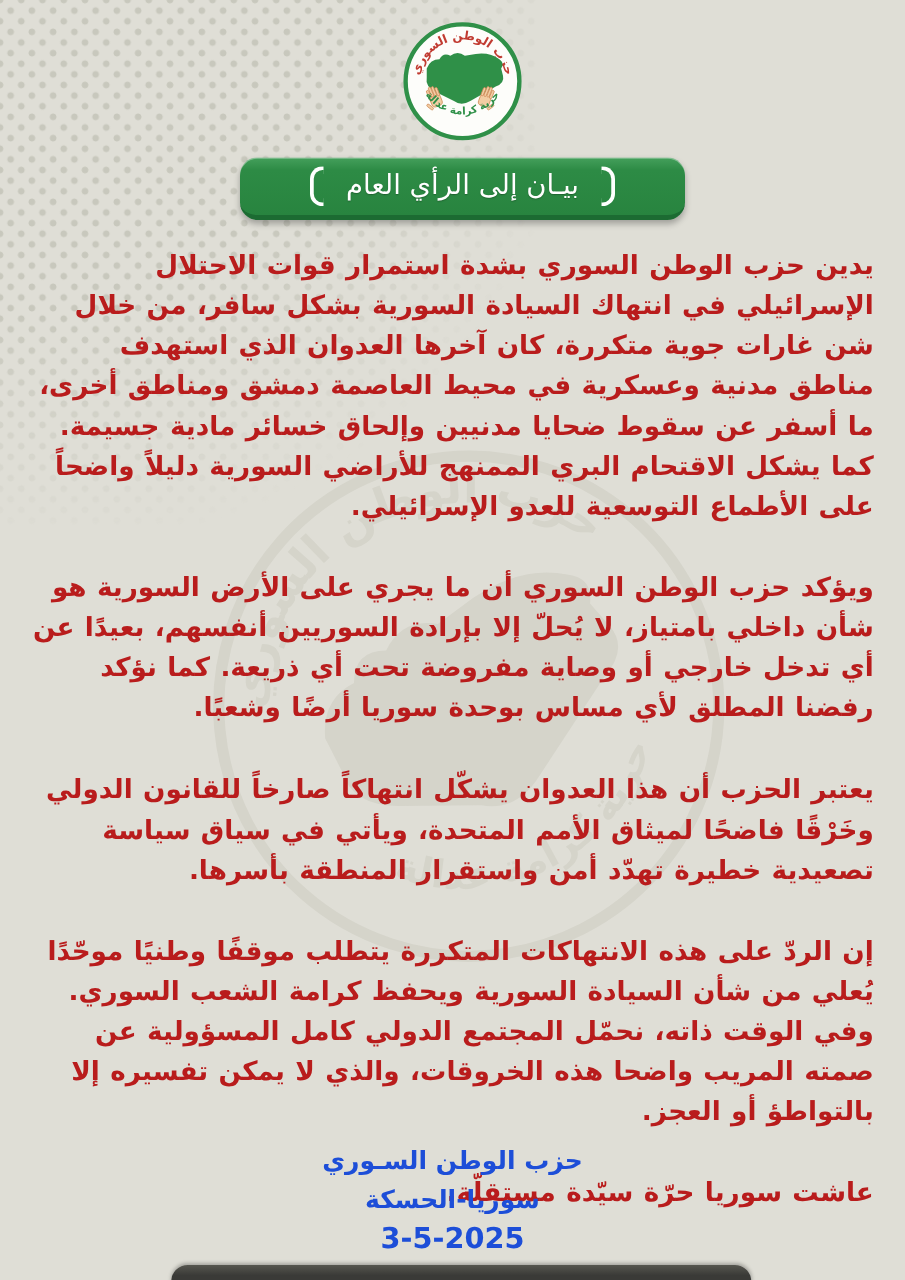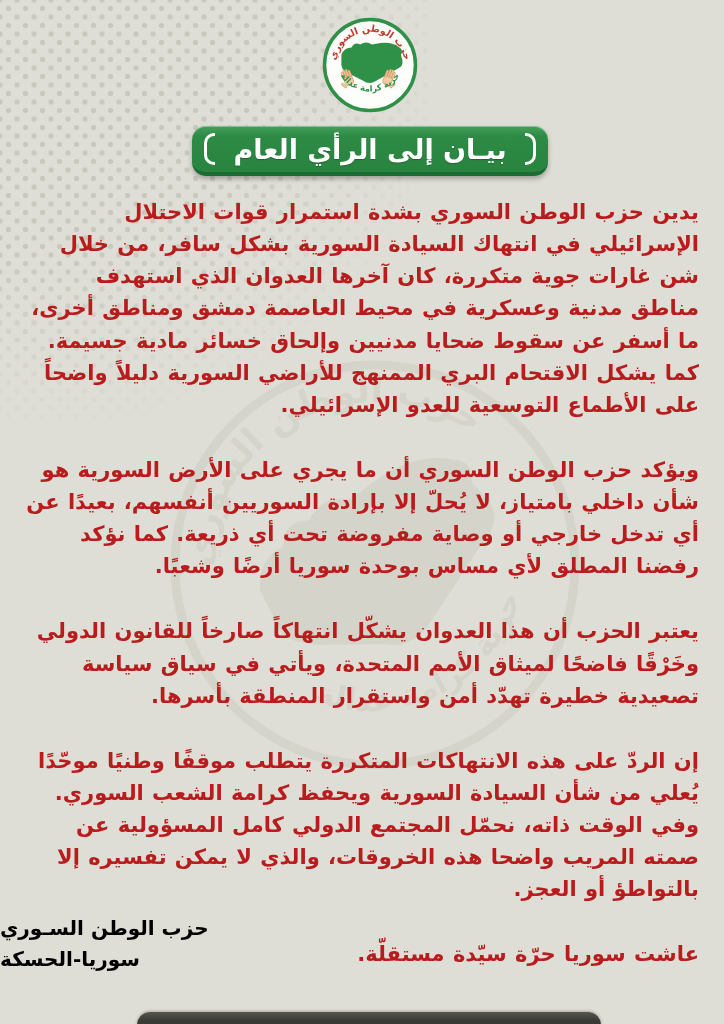--- a/index.html
+++ b/index.html
@@ -36,42 +36,42 @@
   .banner{
     position:absolute;left:192px;top:126px;width:356px;height:50px;
     border-radius:14px;
     background:linear-gradient(#45a05c, #2d8b45 22%, #28843f);
     border-bottom:4px solid #1c6b32;
     box-shadow:0 3px 5px rgba(0,0,0,.28), inset 0 1px 0 rgba(255,255,255,.35);
     display:flex;align-items:center;justify-content:center;gap:11px;
     box-sizing:border-box;
   }
   .banner h1{
-    margin:7px;color:#ffffff;font-size:27px;font-weight:bold;line-height:1;
+    margin:7px;color:#ffffff;font-size:22px;font-weight:normal;line-height:1;
     letter-spacing:0;white-space:nowrap;
     text-shadow:0 1px 1px rgba(0,0,0,.25);
   }
   .bracket{width:11px;height:32px;box-sizing:border-box;display:block;}
   .bracket.right{border:3px solid #fff;border-left:none;border-radius:0 10px 10px 0;}
   .bracket.left{border:3px solid #fff;border-right:none;border-radius:10px 0 0 10px;}
   
   .content{
     position:absolute;top:196px;right:25px;left:25px;
     color:#b91c1c;text-align:right;
   }
   .content p{
     margin:0 0 33px;
     font-size:21px;font-weight:bold;line-height:1.53;
     word-spacing:1px;
   }
   .content p.closing{margin-bottom:6px;}
   
   .signature{
     position:absolute;top:913px;left:0;right:0;
-    text-align:left;color:#000000;font-weight:bold;
+    text-align:center;color:#1d4ed8;font-weight:bold;
   }
   .signature .sig-line{font-size:20px;line-height:1.55;}
   .signature .date{font-size:23px;line-height:1.45;direction:ltr;unicode-bidi:embed;}
   
   .bottom-bar{
     position:absolute;left:137px;top:1012px;width:464px;height:22px;
     border-radius:13px 13px 0 0;
     background:linear-gradient(#56564f, #3a3a37 38%);
     box-shadow:0 -1px 3px rgba(0,0,0,.25);
   }
@@ -139,17 +139,18 @@
     <p>يدين حزب الوطن السوري بشدة استمرار قوات الاحتلال الإسرائيلي في انتهاك السيادة السورية بشكل سافر، من خلال شن غارات جوية متكررة، كان آخرها العدوان الذي استهدف مناطق مدنية وعسكرية في محيط العاصمة دمشق ومناطق أخرى، ما أسفر عن سقوط ضحايا مدنيين وإلحاق خسائر مادية جسيمة. كما يشكل الاقتحام البري الممنهج للأراضي السورية دليلاً واضحاً على الأطماع التوسعية للعدو الإسرائيلي.</p>
     <p>ويؤكد حزب الوطن السوري أن ما يجري على الأرض السورية هو شأن داخلي بامتياز، لا يُحلّ إلا بإرادة السوريين أنفسهم، بعيدًا عن أي تدخل خارجي أو وصاية مفروضة تحت أي ذريعة. كما نؤكد رفضنا المطلق لأي مساس بوحدة سوريا أرضًا وشعبًا.</p>
     <p>يعتبر الحزب أن هذا العدوان يشكّل انتهاكاً صارخاً للقانون الدولي وخَرْقًا فاضحًا لميثاق الأمم المتحدة، ويأتي في سياق سياسة تصعيدية خطيرة تهدّد أمن واستقرار المنطقة بأسرها.</p>
     <p>إن الردّ على هذه الانتهاكات المتكررة يتطلب موقفًا وطنيًا موحّدًا يُعلي من شأن السيادة السورية ويحفظ كرامة الشعب السوري. وفي الوقت ذاته، نحمّل المجتمع الدولي كامل المسؤولية عن صمته المريب واضحا هذه الخروقات، والذي لا يمكن تفسيره إلا بالتواطؤ أو العجز.</p>
     <p class="closing">عاشت سوريا حرّة سيّدة مستقلّة.</p>
   </div>
 
   <div class="signature">
     <div class="sig-line">حزب الوطن السـوري</div>
     <div class="sig-line">سوريا-الحسكة</div>
+    <div class="date">3-5-2025</div>
   </div>
 
   <div class="bottom-bar"></div>
 
 </div>
 
 </body></html>

